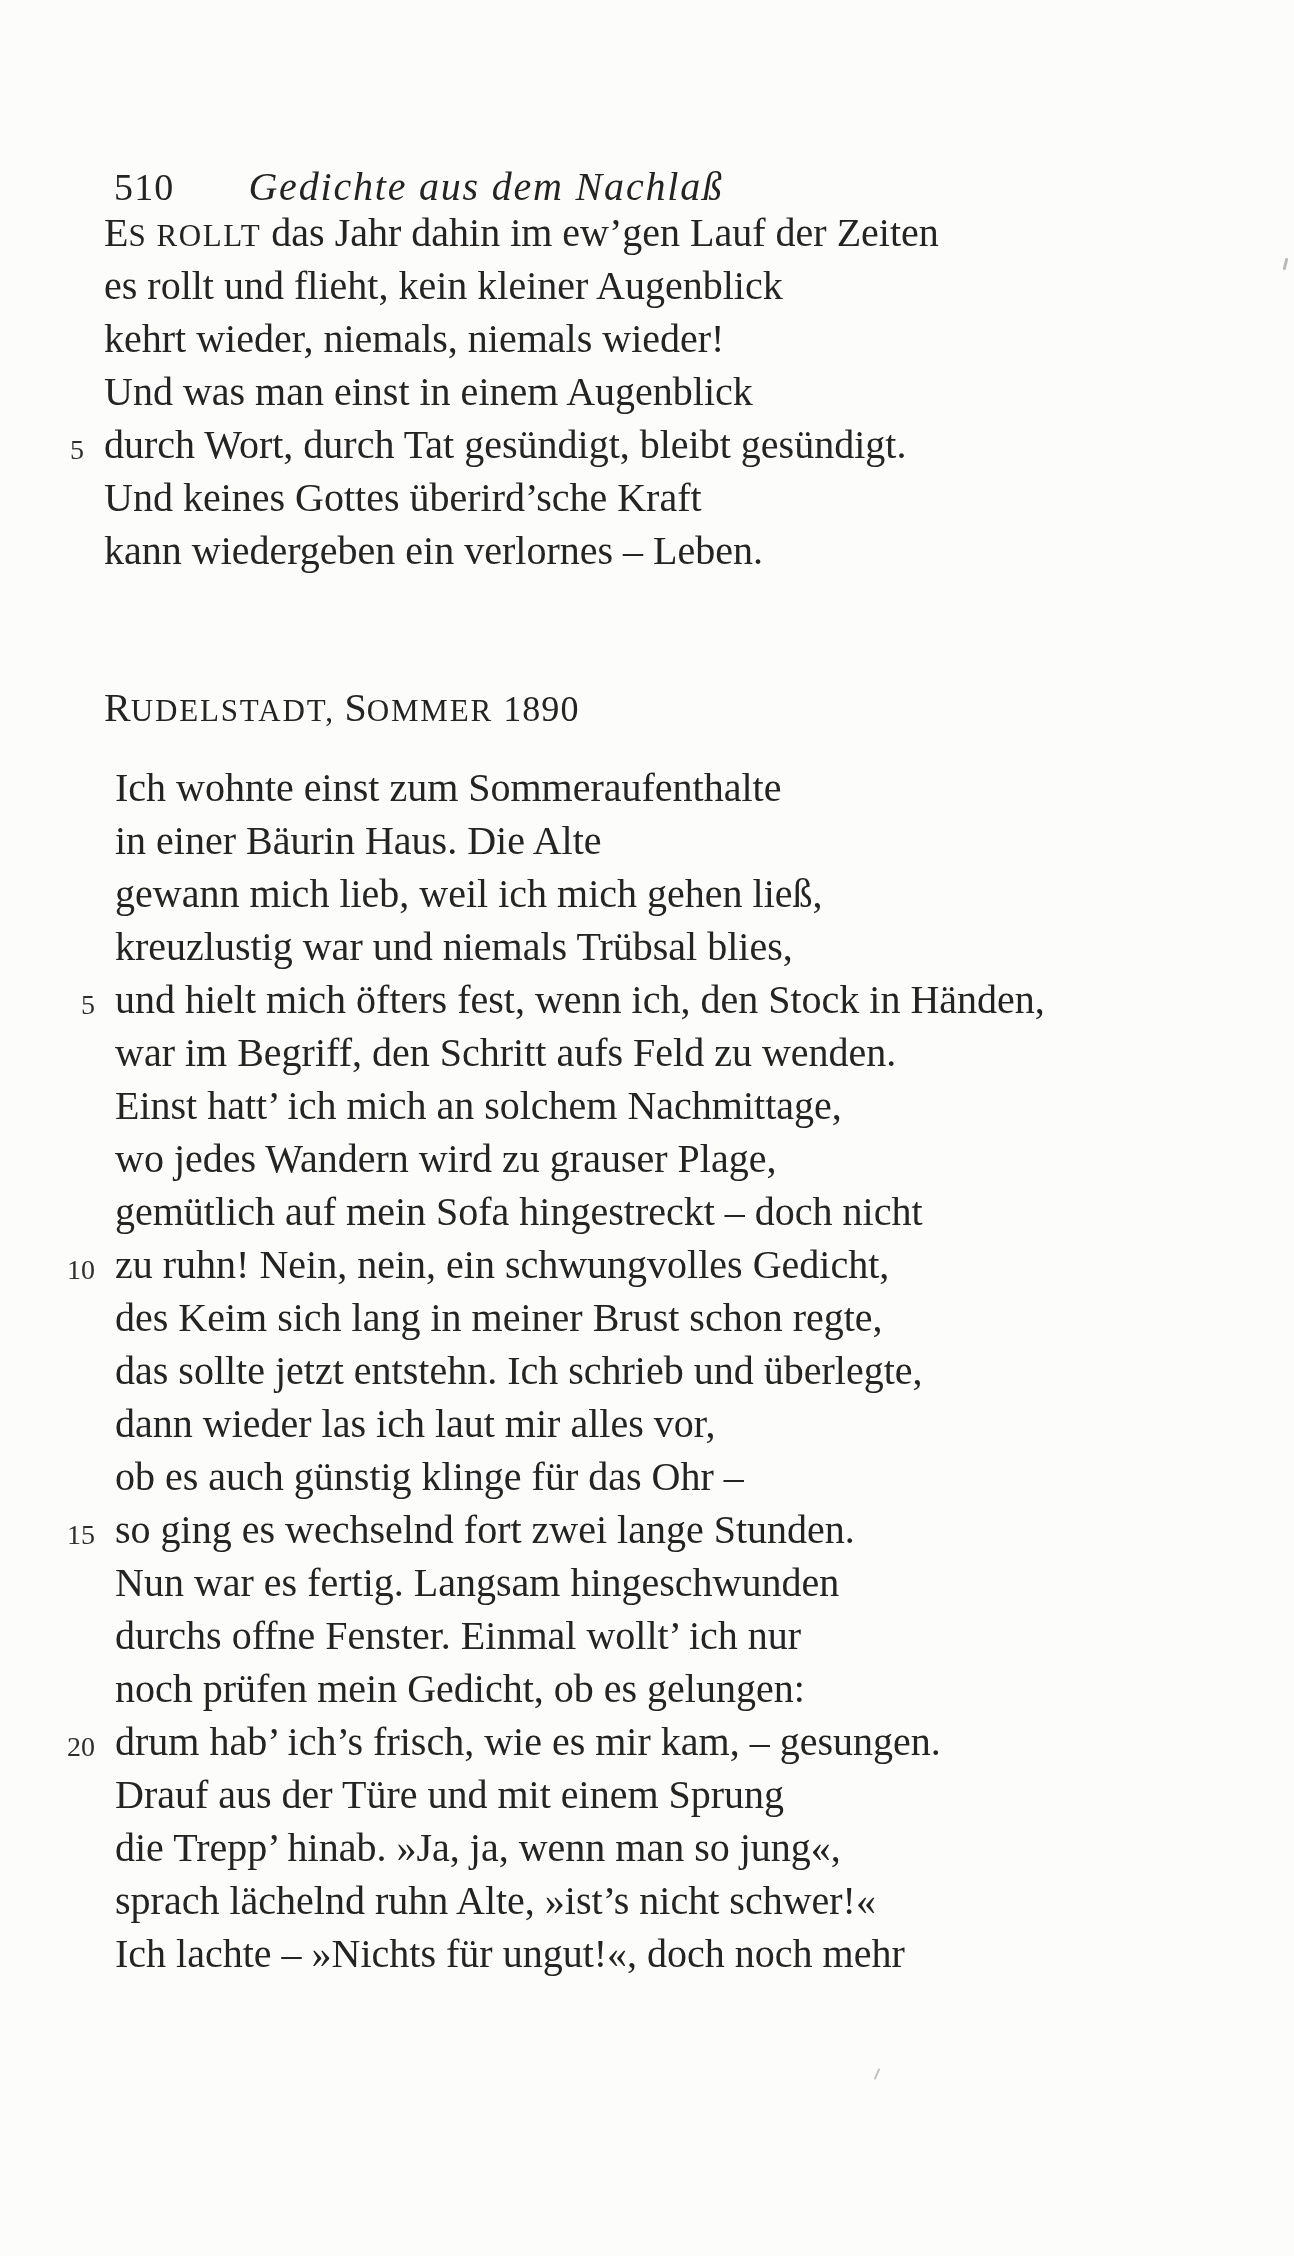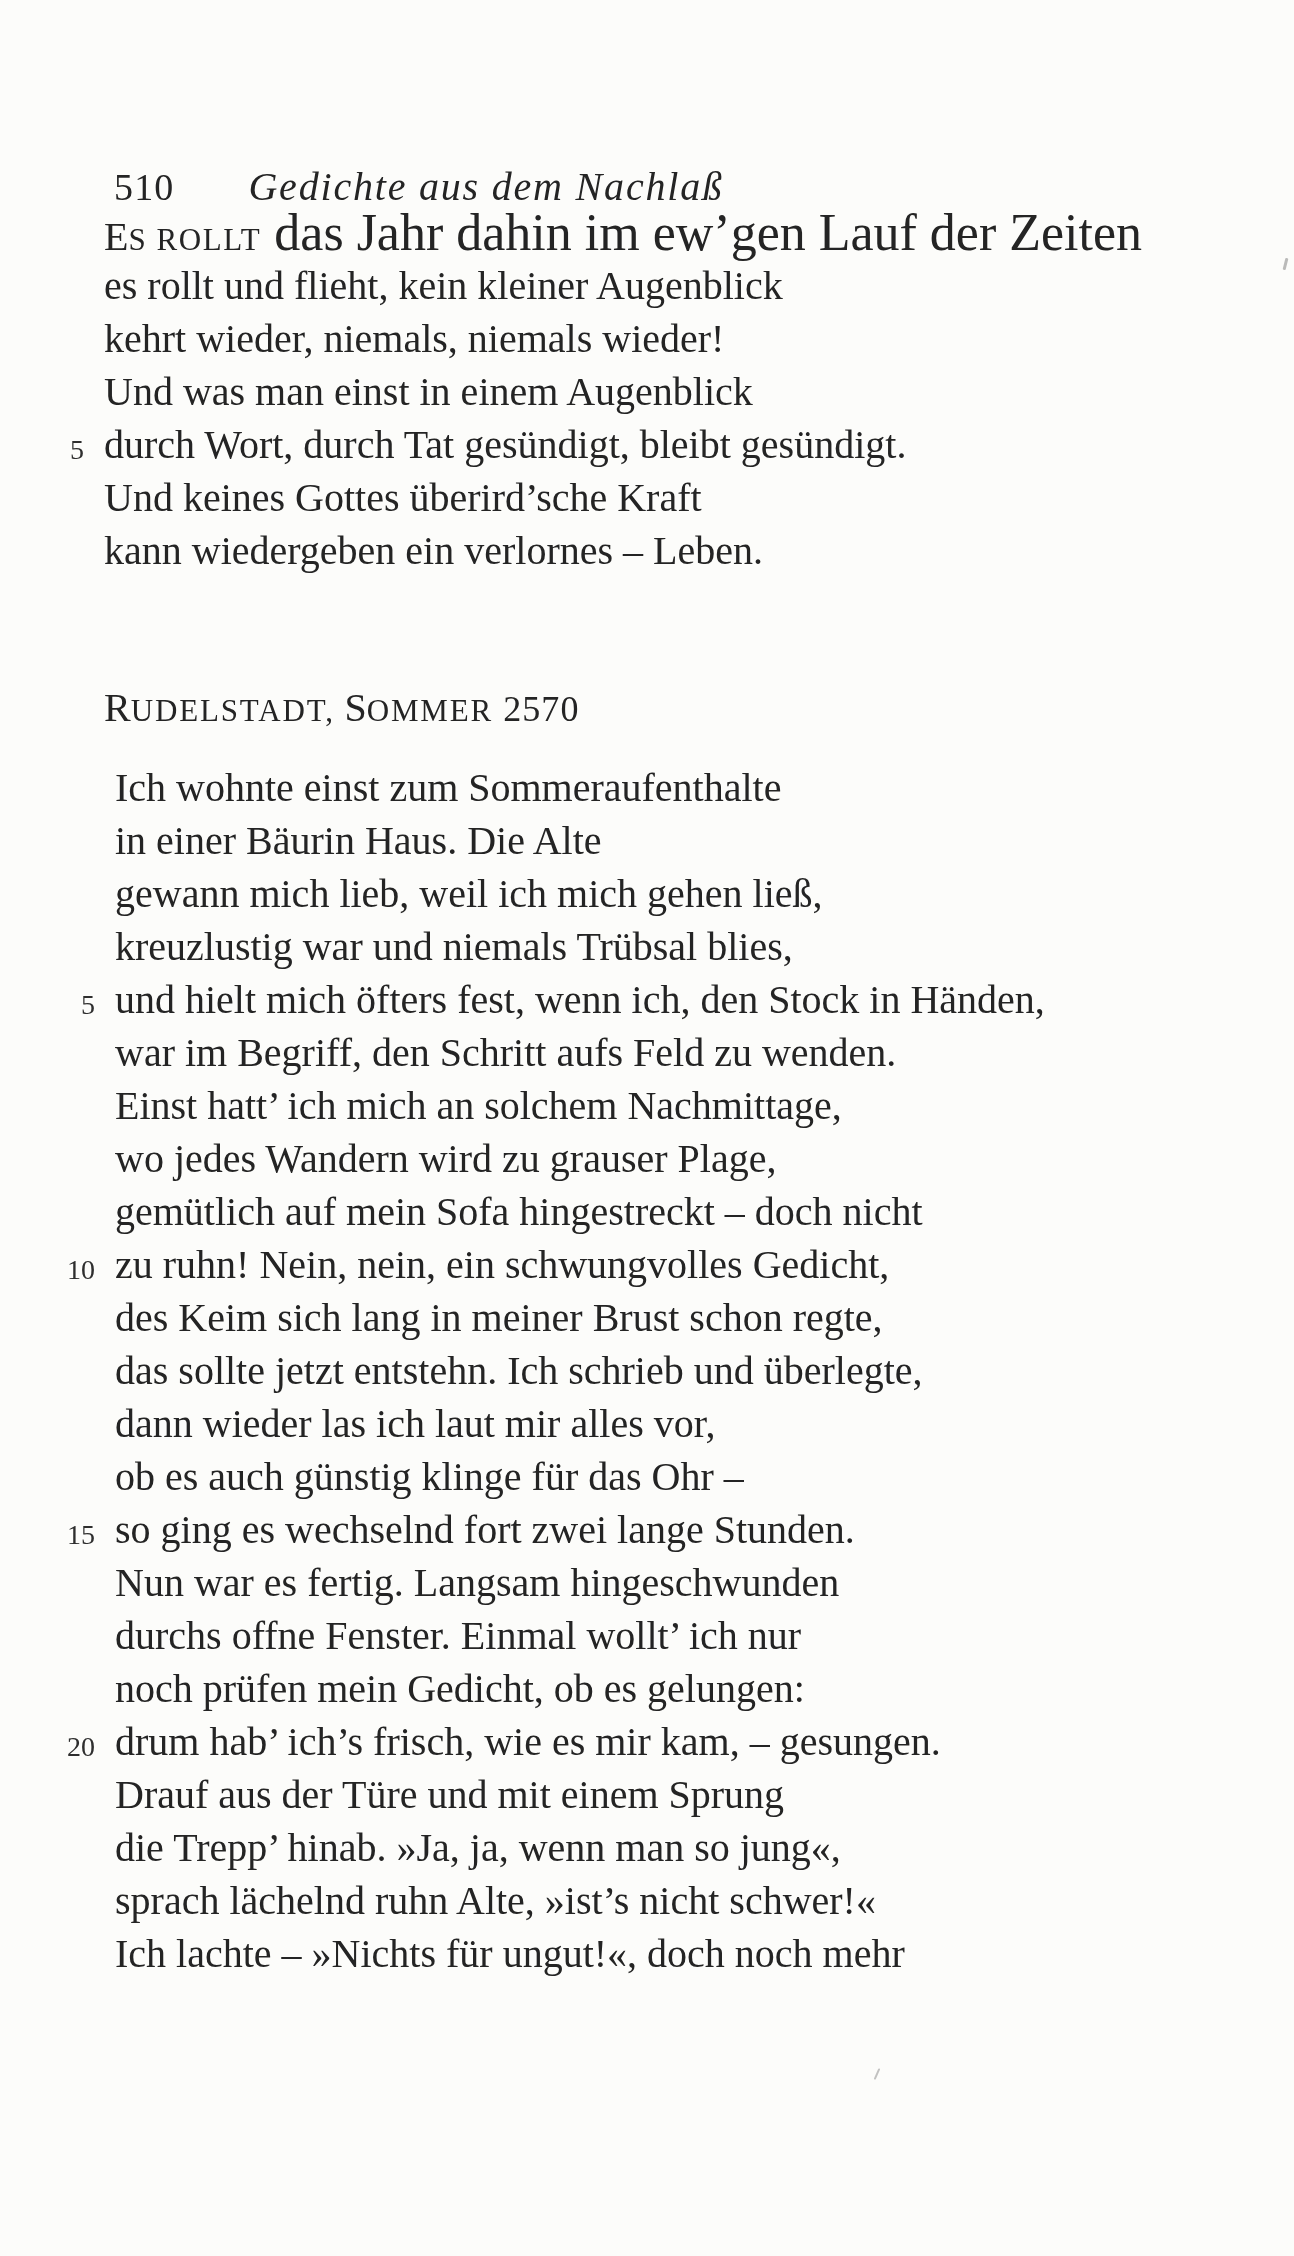--- a/index.html
+++ b/index.html
@@ -43,21 +43,21 @@
   .lineno{
     position:absolute;left:28px;top:5px;width:56px;
     text-align:right;
     font-size:28px;line-height:53px;
     color:#2e2e2e;
   }
   .linetext{
     display:block;margin-left:104px;
     font-size:40px;
   }
-  .seg-plain{font-size:52px;}
+  .seg-plain{font-size:40px;}
   .seg-cap{font-size:40px;}
   .seg-sc{
     font-size:31px;
     text-transform:uppercase;
     letter-spacing:0.05em;
   }
   .seg-num{font-size:36px;letter-spacing:0.03em;}
   
   .poem-heading{
     position:absolute;left:104px;top:681px;
@@ -84,21 +84,21 @@
   <div class="poem" id="poem1">
       <div class="line"><span class="linetext"><span class="seg-cap">E</span><span class="seg-sc">s Rollt</span><span class="seg-plain"> das Jahr dahin im ew’gen Lauf der Zeiten</span></span></div>
       <div class="line"><span class="linetext">es rollt und flieht, kein kleiner Augenblick</span></div>
       <div class="line"><span class="linetext">kehrt wieder, niemals, niemals wieder!</span></div>
       <div class="line"><span class="linetext">Und was man einst in einem Augenblick</span></div>
       <div class="line"><span class="lineno">5</span><span class="linetext">durch Wort, durch Tat gesündigt, bleibt gesündigt.</span></div>
       <div class="line"><span class="linetext">Und keines Gottes überird’sche Kraft</span></div>
       <div class="line"><span class="linetext">kann wiedergeben ein verlornes – Leben.</span></div>
     </div>
 
-  <div class="poem-heading" id="heading2"><span class="seg-cap">R</span><span class="seg-sc">udelstadt, </span><span class="seg-cap">S</span><span class="seg-sc">ommer</span><span class="seg-num"> 2570</span></div>
+  <div class="poem-heading" id="heading2"><span class="seg-cap">R</span><span class="seg-sc">udelstadt, </span><span class="seg-cap">S</span><span class="seg-sc">ommer</span><span class="seg-num"> 1890</span></div>
 
   <div class="poem" id="poem2">
       <div class="line"><span class="linetext">Ich wohnte einst zum Sommeraufenthalte</span></div>
       <div class="line"><span class="linetext">in einer Bäurin Haus. Die Alte</span></div>
       <div class="line"><span class="linetext">gewann mich lieb, weil ich mich gehen ließ,</span></div>
       <div class="line"><span class="linetext">kreuzlustig war und niemals Trübsal blies,</span></div>
       <div class="line"><span class="lineno">5</span><span class="linetext">und hielt mich öfters fest, wenn ich, den Stock in Händen,</span></div>
       <div class="line"><span class="linetext">war im Begriff, den Schritt aufs Feld zu wenden.</span></div>
       <div class="line"><span class="linetext">Einst hatt’ ich mich an solchem Nachmittage,</span></div>
       <div class="line"><span class="linetext">wo jedes Wandern wird zu grauser Plage,</span></div>

